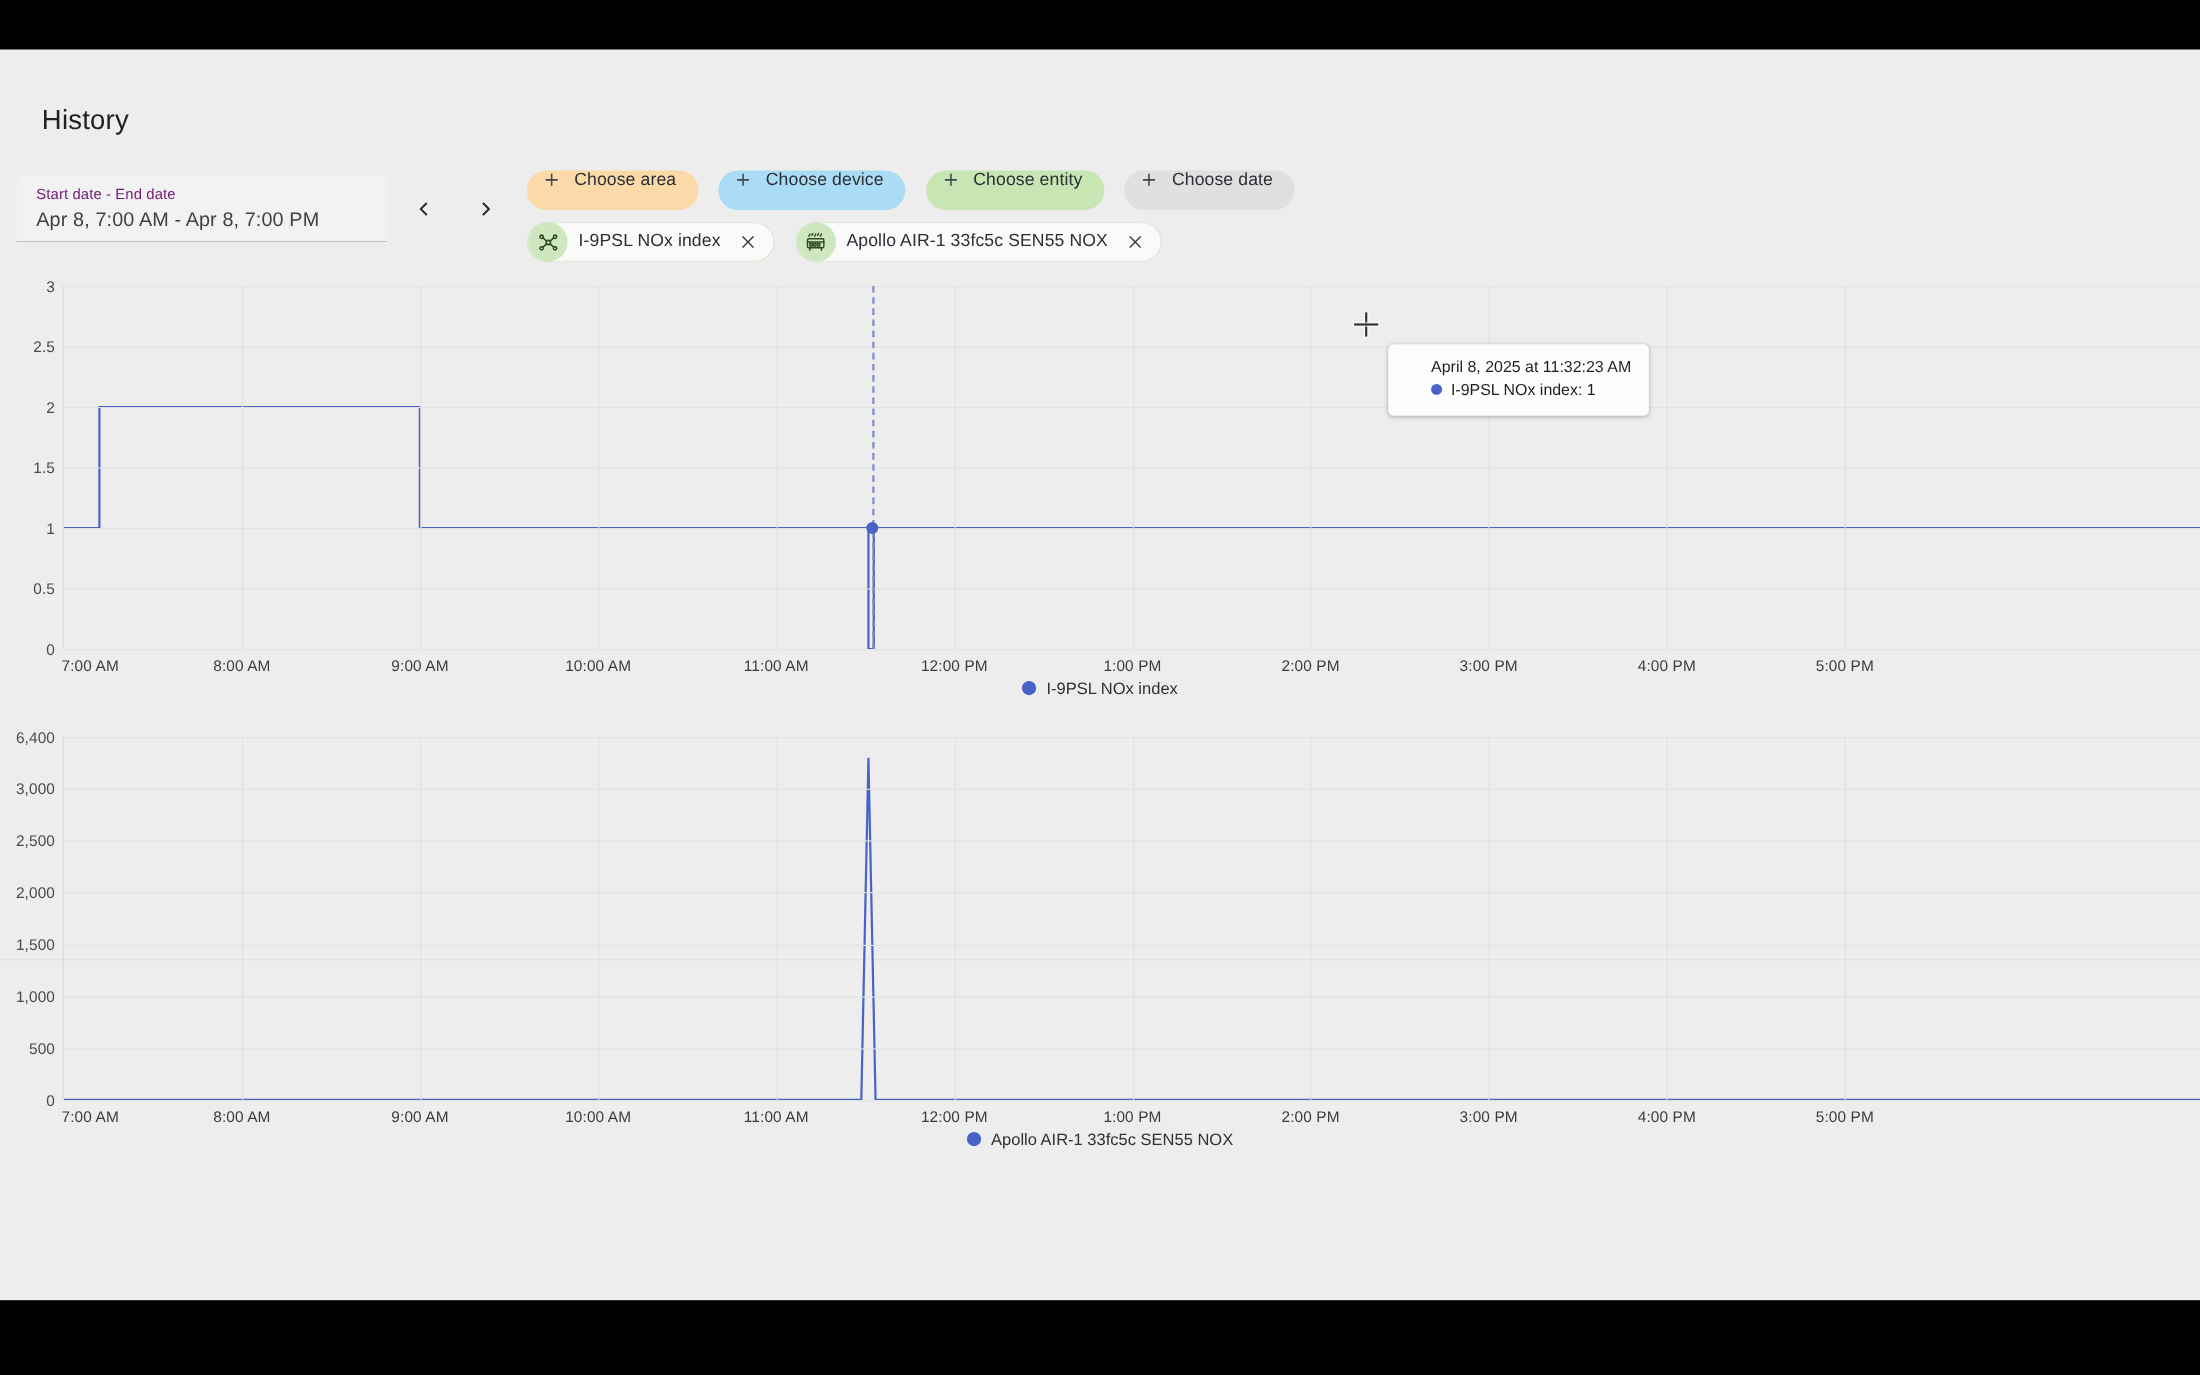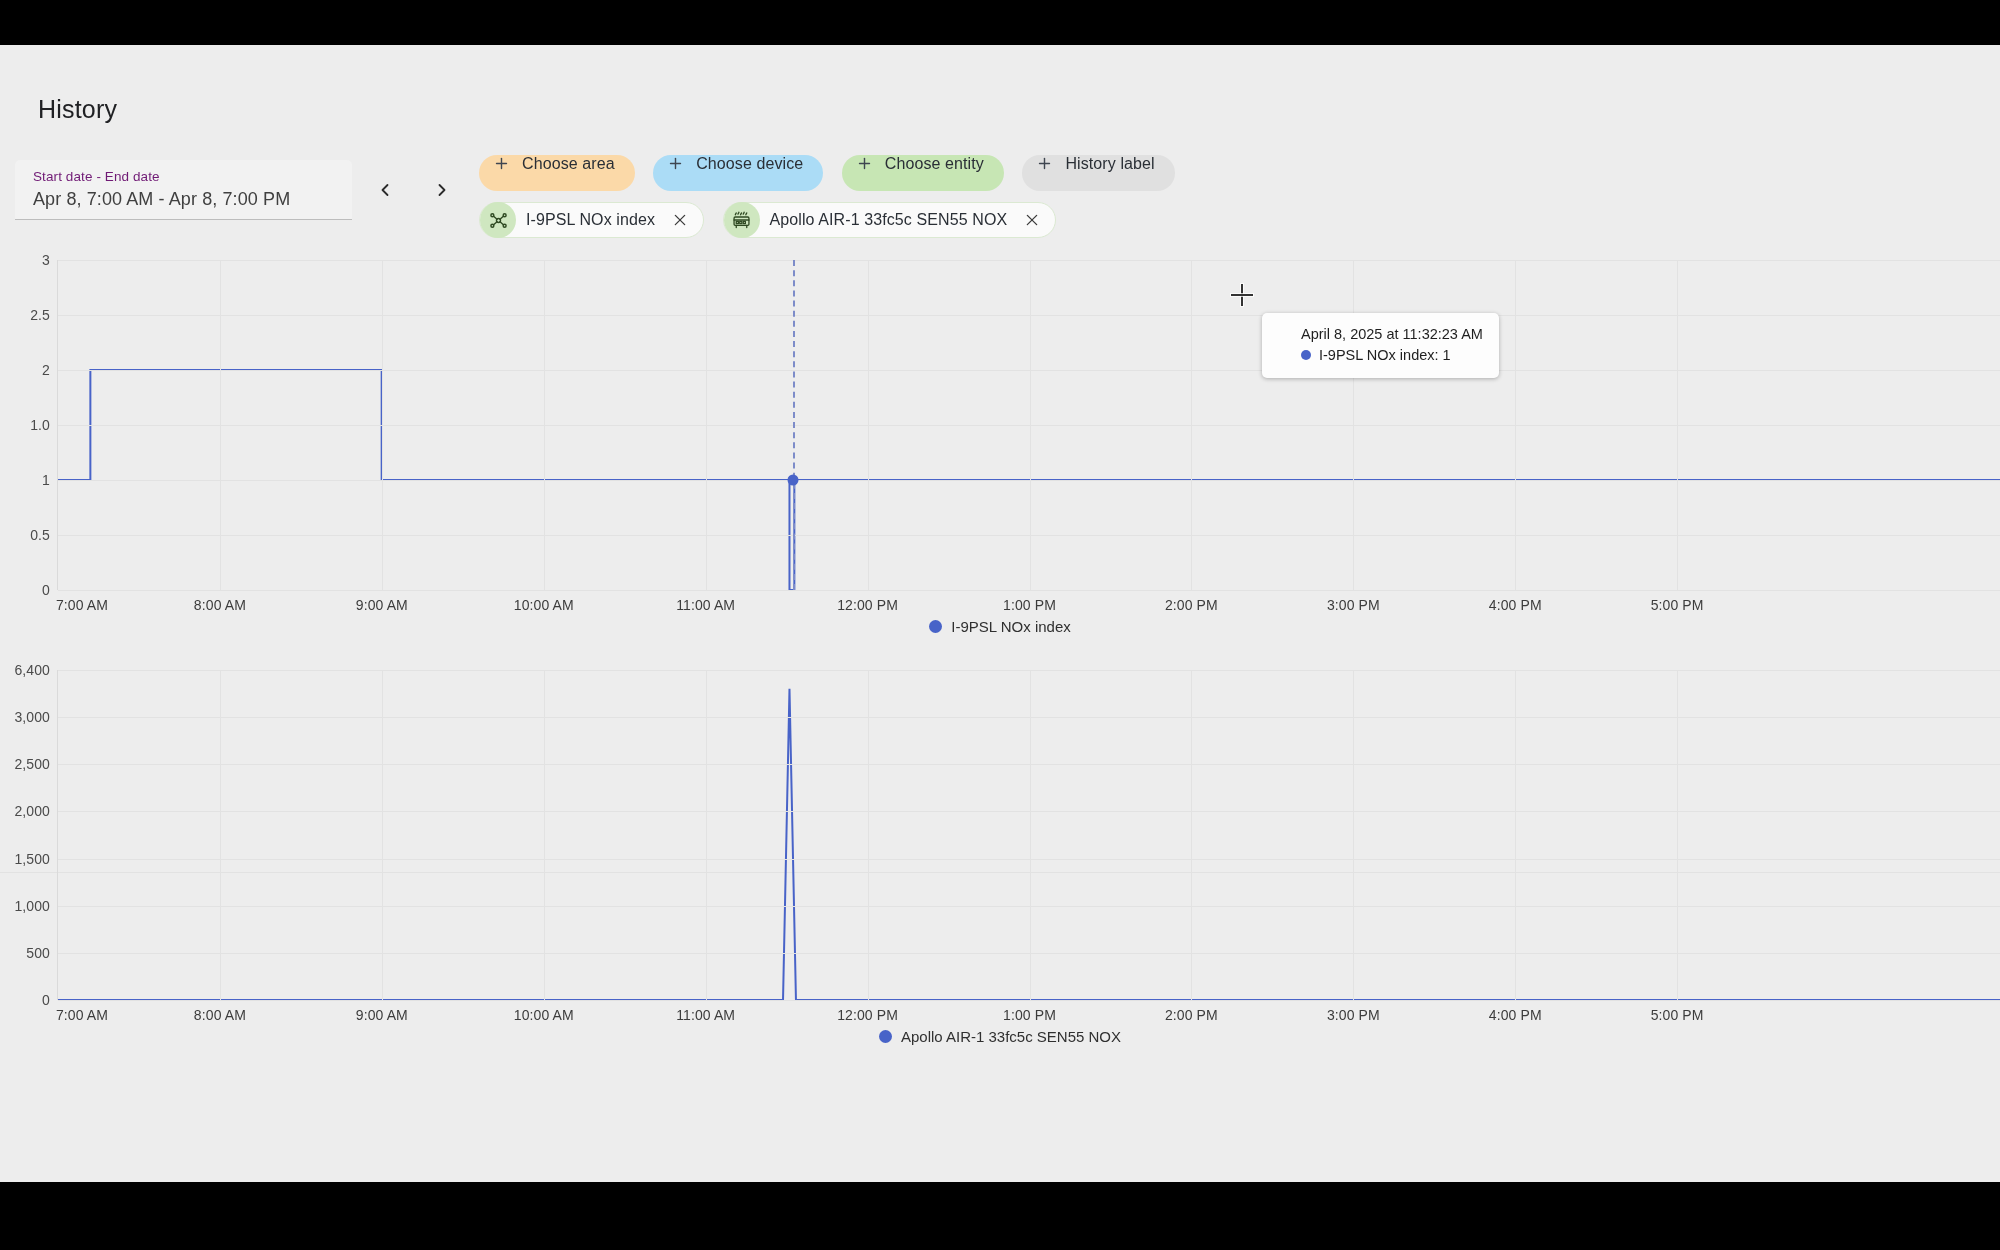--- a/index.html
+++ b/index.html
@@ -203,21 +203,21 @@
         </span>
         <span>Choose entity</span>
       </div>
       <div class="chip chip-label">
         <span class="plus">
           <svg viewBox="0 0 24 24" fill="none" stroke="#3f4650" stroke-width="2" stroke-linecap="round">
               <line x1="12" y1="5" x2="12" y2="19"></line>
               <line x1="5" y1="12" x2="19" y2="12"></line>
             </svg>
         </span>
-        <span>History label</span>
+        <span>Choose date</span>
       </div>
     </div>
 
     <div class="chiprow2">
       <div class="echip">
         <span class="eicon">
           <svg viewBox="0 0 24 24" fill="none" stroke="#2f4a22" stroke-width="1.6" stroke-linecap="round" stroke-linejoin="round">
             <circle cx="12" cy="12" r="2.3"></circle>
               <circle cx="5" cy="6" r="1.7"></circle>
               <circle cx="19" cy="6" r="1.7"></circle>
@@ -260,21 +260,21 @@
         </span>
       </div>
     </div>
   </div>
 
   <div class="chart-wrap" id="chart1">
     <div class="yaxis">
         <div class="ytick" style="top: 330px;">0</div>
         <div class="ytick" style="top: 275px;">0.5</div>
         <div class="ytick" style="top: 220px;">1</div>
-        <div class="ytick" style="top: 165px;">1.0</div>
+        <div class="ytick" style="top: 165px;">1.5</div>
         <div class="ytick" style="top: 110px;">2</div>
         <div class="ytick" style="top: 55px;">2.5</div>
         <div class="ytick" style="top: 0px;">3</div>
       </div>
     <div class="plot">
       <div class="serieswrap">
           <svg viewBox="0 0 1943 330" preserveAspectRatio="none">
             <polyline points="0.00,220.00 32.38,220.00 32.38,110.00 323.83,110.00 323.83,220.00 731.86,220.00 731.86,330.00 736.72,330.00 736.72,220.00 1943.00,220.00" fill="none" stroke="#4863c8" stroke-width="2"></polyline>
           </svg>
         </div>

